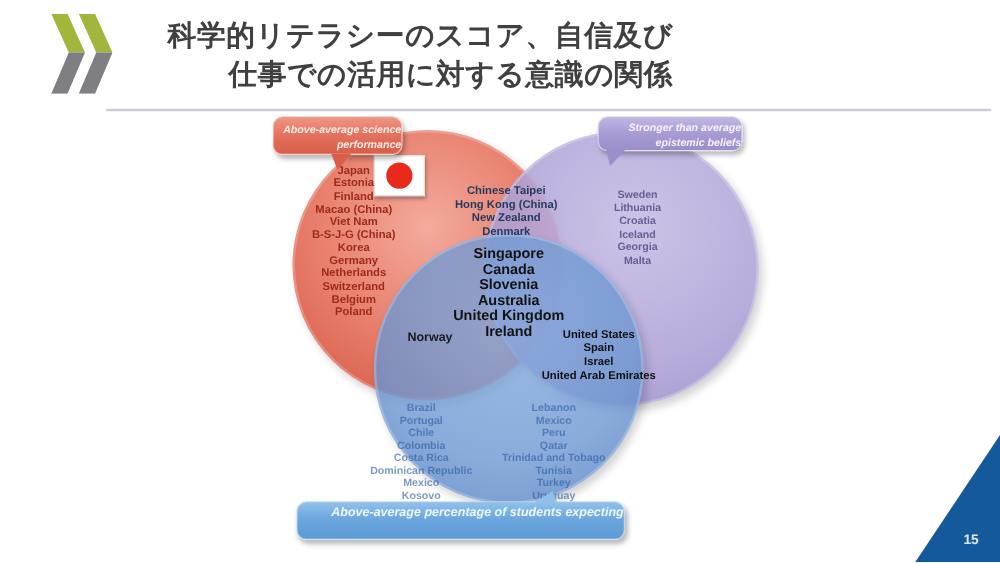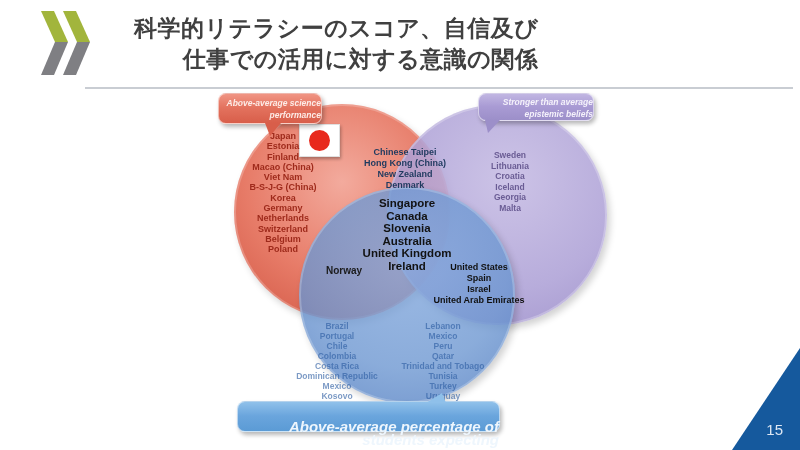--- a/index.html
+++ b/index.html
@@ -51,31 +51,31 @@
   .co-red { left:218px; top:93px; width:104px; height:31px; padding-top:3px;
     font-size:8.5px; line-height:12px; color:#fdece7;
     background:linear-gradient(#f09584, #e3725e 48%, #d85e4a); }
   .co-red .ptr { position:absolute; left:46px; top:29px; width:0; height:0;
     border-top:13px solid #d85e4a; border-left:5px solid transparent; border-right:11px solid transparent; }
   .co-purple { left:478px; top:93px; width:116px; height:28px; padding-top:2px;
     font-size:8.5px; line-height:12px; color:#f5f2fb;
     background:linear-gradient(#c1b6e2, #a99bd4 48%, #9c8fc9); }
   .co-purple .ptr { position:absolute; left:6px; top:26px; width:0; height:0;
     border-top:13px solid #9c8fc9; border-right:12px solid transparent; border-left:3px solid transparent; }
-  .co-blue { left:237px; top:401px; width:263px; height:31px; padding-top:19px;
-    font-size:15px; line-height:12.5px; color:#eef6fd;
+  .co-blue { left:237px; top:401px; width:263px; height:31px; padding-top:3px;
+    font-size:10px; line-height:12.5px; color:#eef6fd;
     background:linear-gradient(#90c1ea, #6aa5dd 48%, #5b9bd5); }
   .co-blue .ptr { position:absolute; left:188px; top:-9px; width:0; height:0;
     border-bottom:10px solid #8fc0ea; border-left:16px solid transparent; border-right:4px solid transparent; }
 
   
   .corner { position:absolute; right:0; bottom:0; width:68px; height:102px; z-index:8;
     background:#15599d; clip-path:polygon(100% 0, 100% 100%, 0 100%); }
   .pagenum { position:absolute; right:17px; bottom:12px; z-index:9;
-    color:#dde7f3; font-size:15px; font-weight:normal; }
+    color:#dde7f3; font-size:11px; font-weight:bold; }
 </style>
 </head>
 <body>
 
 <div class="stage">
 
   <svg class="logo" viewBox="0 0 50 64">
     <path d="M1 0 L14 0 L28 31 L15 31 Z" fill="#a2b53c"></path>
     <path d="M15 31 L28 31 L14 64 L1 64 Z" fill="#7f7f83"></path>
     <path d="M23 0 L36 0 L50 31 L37 31 Z" fill="#a2b53c"></path>

